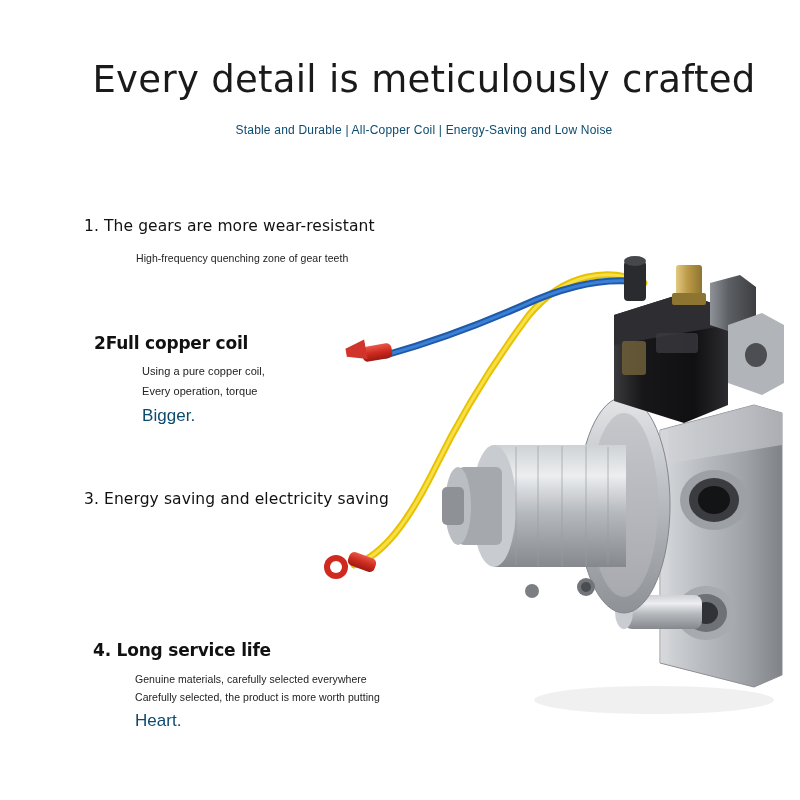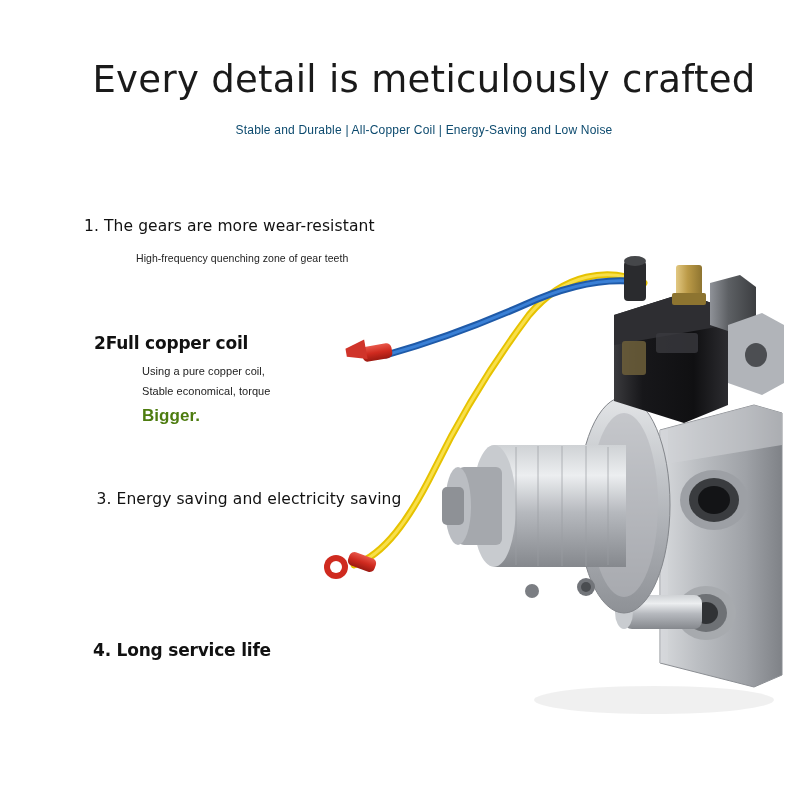--- a/index.html
+++ b/index.html
@@ -78,28 +78,27 @@
     line-height: 1.75;
     letter-spacing: 0.05px;
   }
   .f-line.md {
     font-size: 11px;
     line-height: 1.85;
   }
   .f-line.lg {
     font-size: 17px;
     line-height: 1.6;
-    color: #4d7c0f;
-    font-weight: bold;
+    color: #0c4a6e;
   }
 
   
   #feature-1 { position: absolute; top: 12px;   left: 0px;  width: 330px; }
   #feature-2 { position: absolute; top: 128px; left: 10px; width: 330px; }
-  #feature-3 { position: absolute; top: 285px; left: 0px;  width: 330px; text-align: center; }
+  #feature-3 { position: absolute; top: 285px; left: 0px;  width: 330px; }
   #feature-4 { position: absolute; top: 435px; left: 9px; width: 340px; }
 
   #feature-1 .f-lines { padding-left: 52px; margin-top: 14px; }
   #feature-2 .f-lines { padding-left: 48px; margin-top: 8px; }
   #feature-3 .f-lines { padding-left: 62px; margin-top: 12px; }
   #feature-4 .f-lines { padding-left: 42px; margin-top: 10px; }
 
   
   .product {
     position: absolute;
@@ -126,31 +125,36 @@
       <div class="f-head">1. The gears are more wear-resistant</div>
       <div class="f-lines">
         <div class="f-line">High-frequency quenching zone of gear teeth</div>
       </div>
     </div>
 
     <div class="feature" id="feature-2">
       <div class="f-head big">2⁣Full copper coil</div>
       <div class="f-lines">
         <div class="f-line md">Using a pure copper coil,</div>
-        <div class="f-line md">Stable economical, torque</div>
+        <div class="f-line md">Every operation, torque</div>
         <div class="f-line lg">Bigger.</div>
       </div>
     </div>
 
     <div class="feature" id="feature-3">
       <div class="f-head">3. Energy saving and electricity saving</div>
     </div>
 
     <div class="feature" id="feature-4">
       <div class="f-head big">4. Long service life</div>
+      <div class="f-lines">
+        <div class="f-line">Genuine materials, carefully selected everywhere</div>
+        <div class="f-line">Carefully selected, the product is more worth putting</div>
+        <div class="f-line lg">Heart.</div>
+      </div>
     </div>
 
   </div>
 
   <div class="product">
     <svg width="480" height="470" viewBox="0 0 480 470" xmlns="http://www.w3.org/2000/svg">
       <defs>
         <linearGradient id="alu" x1="0" y1="0" x2="0" y2="1">
           <stop offset="0%" stop-color="#e3e5e7"></stop>
           <stop offset="35%" stop-color="#c3c6ca"></stop>

